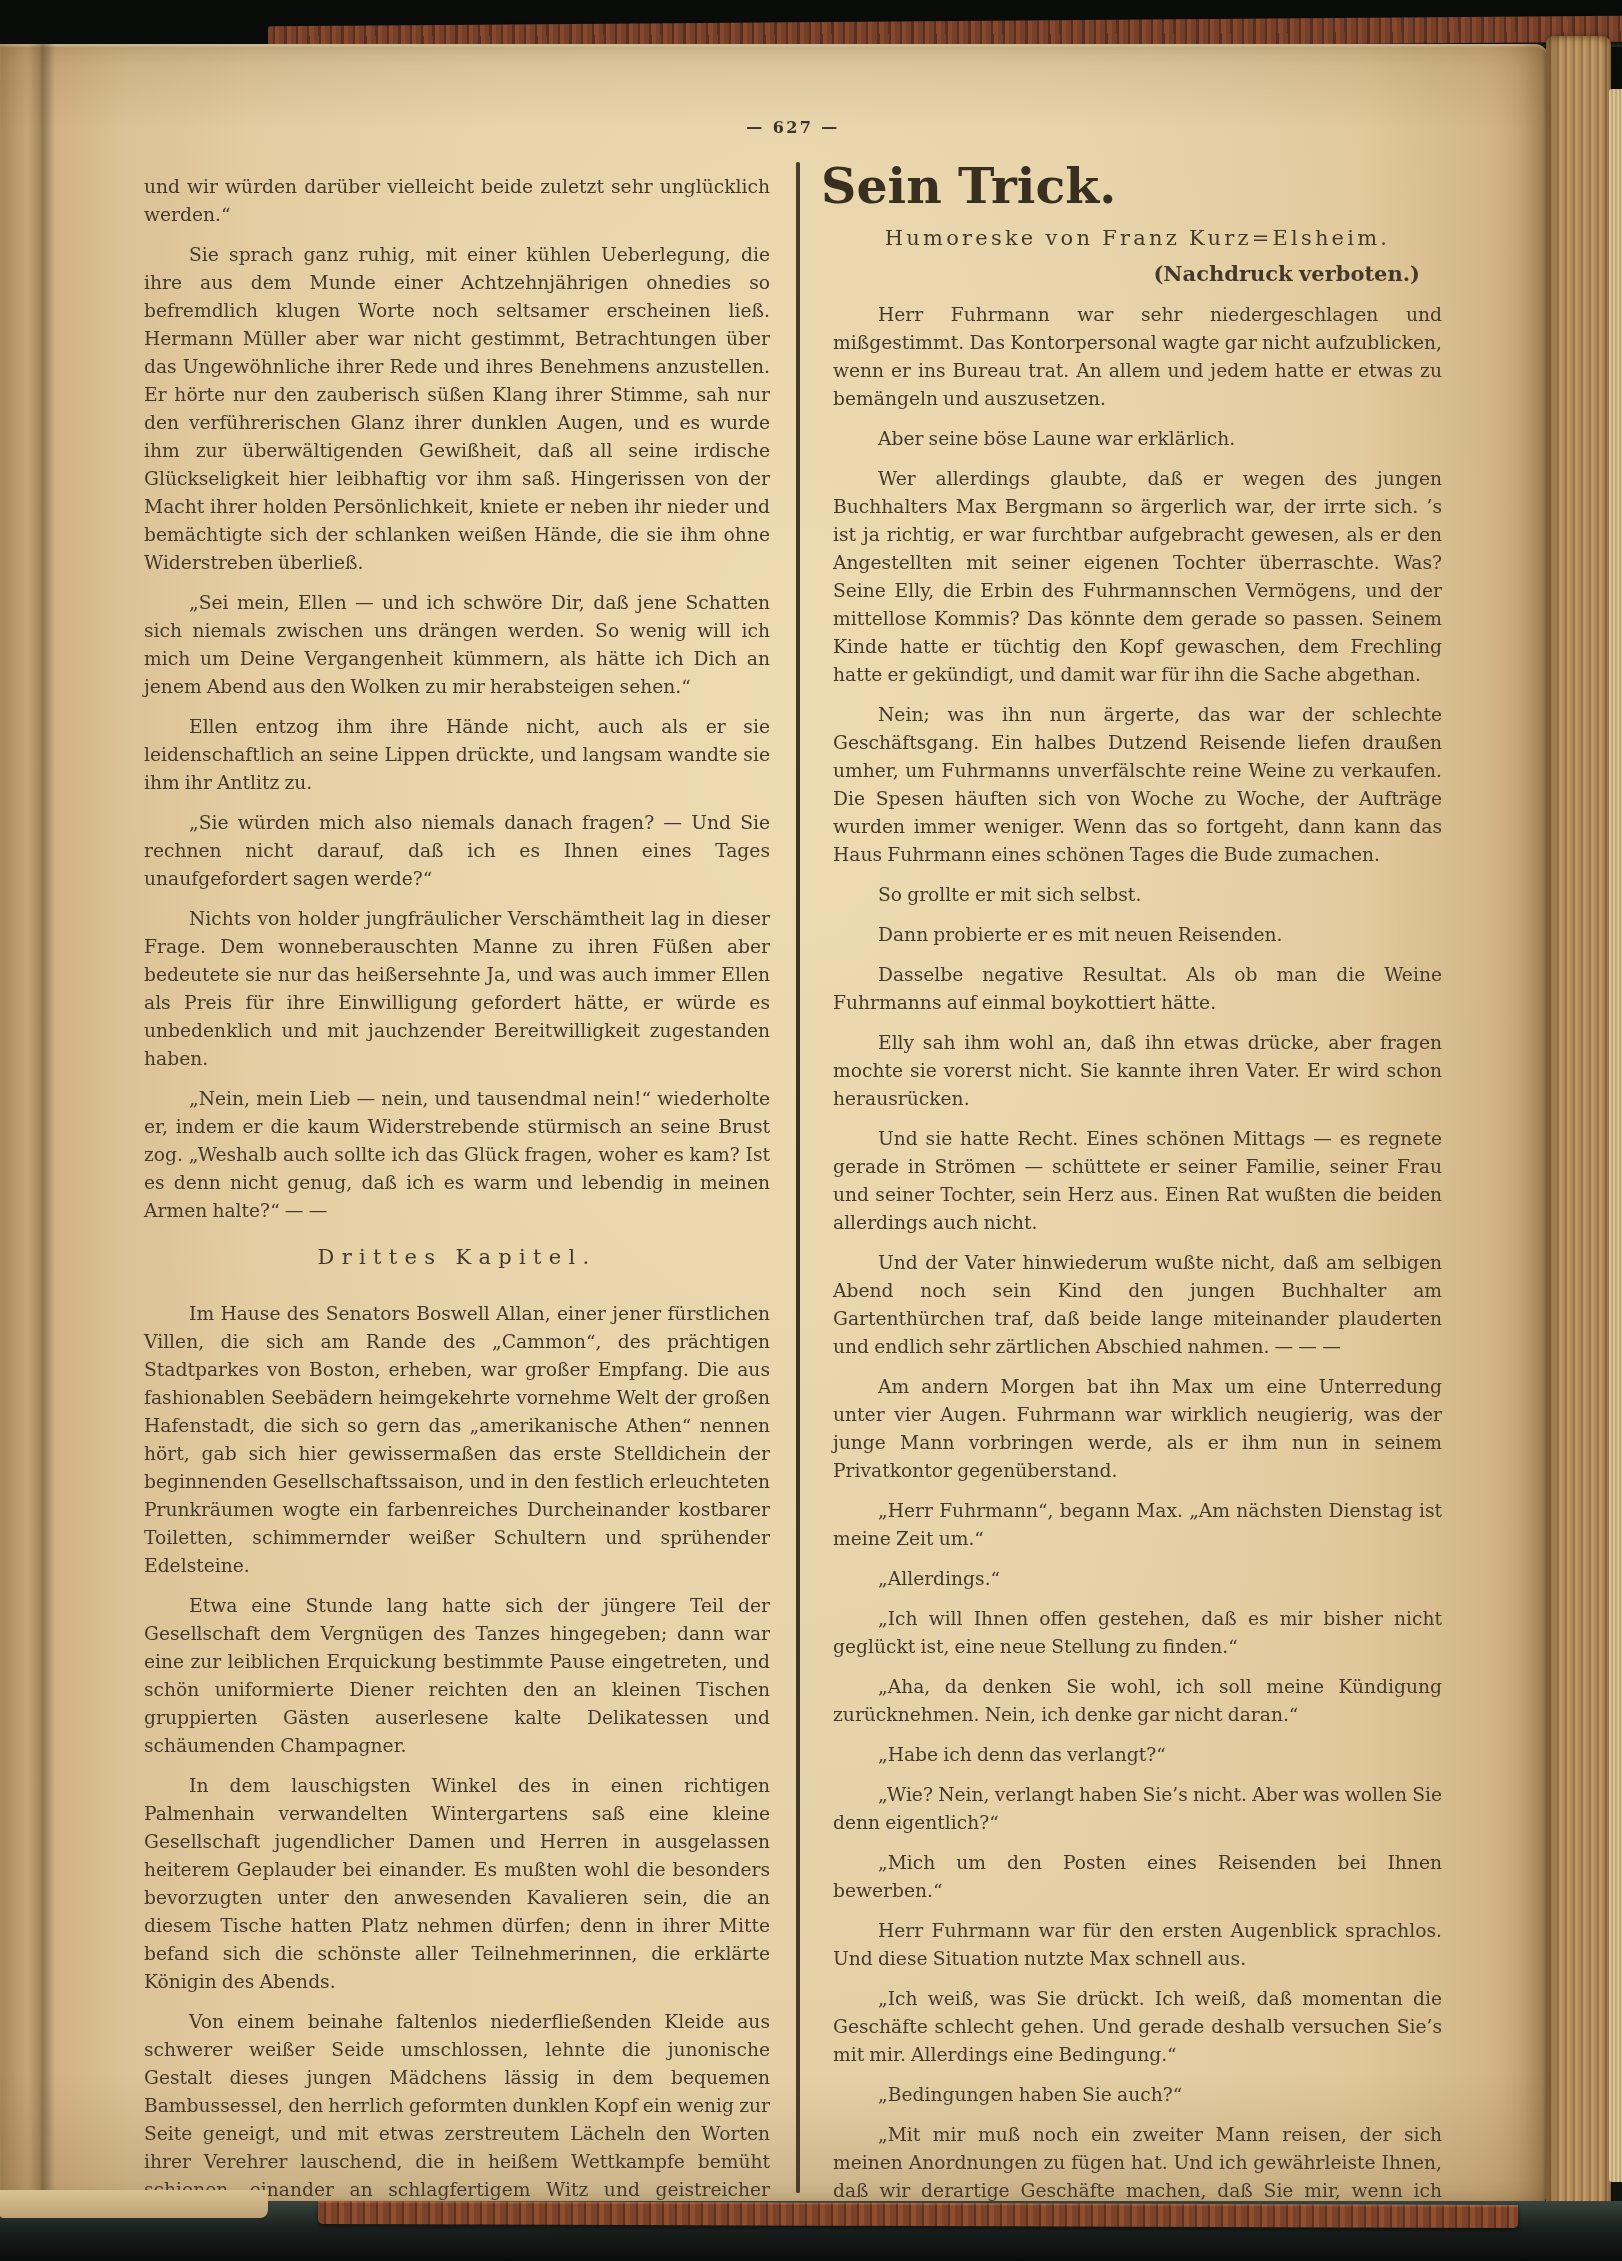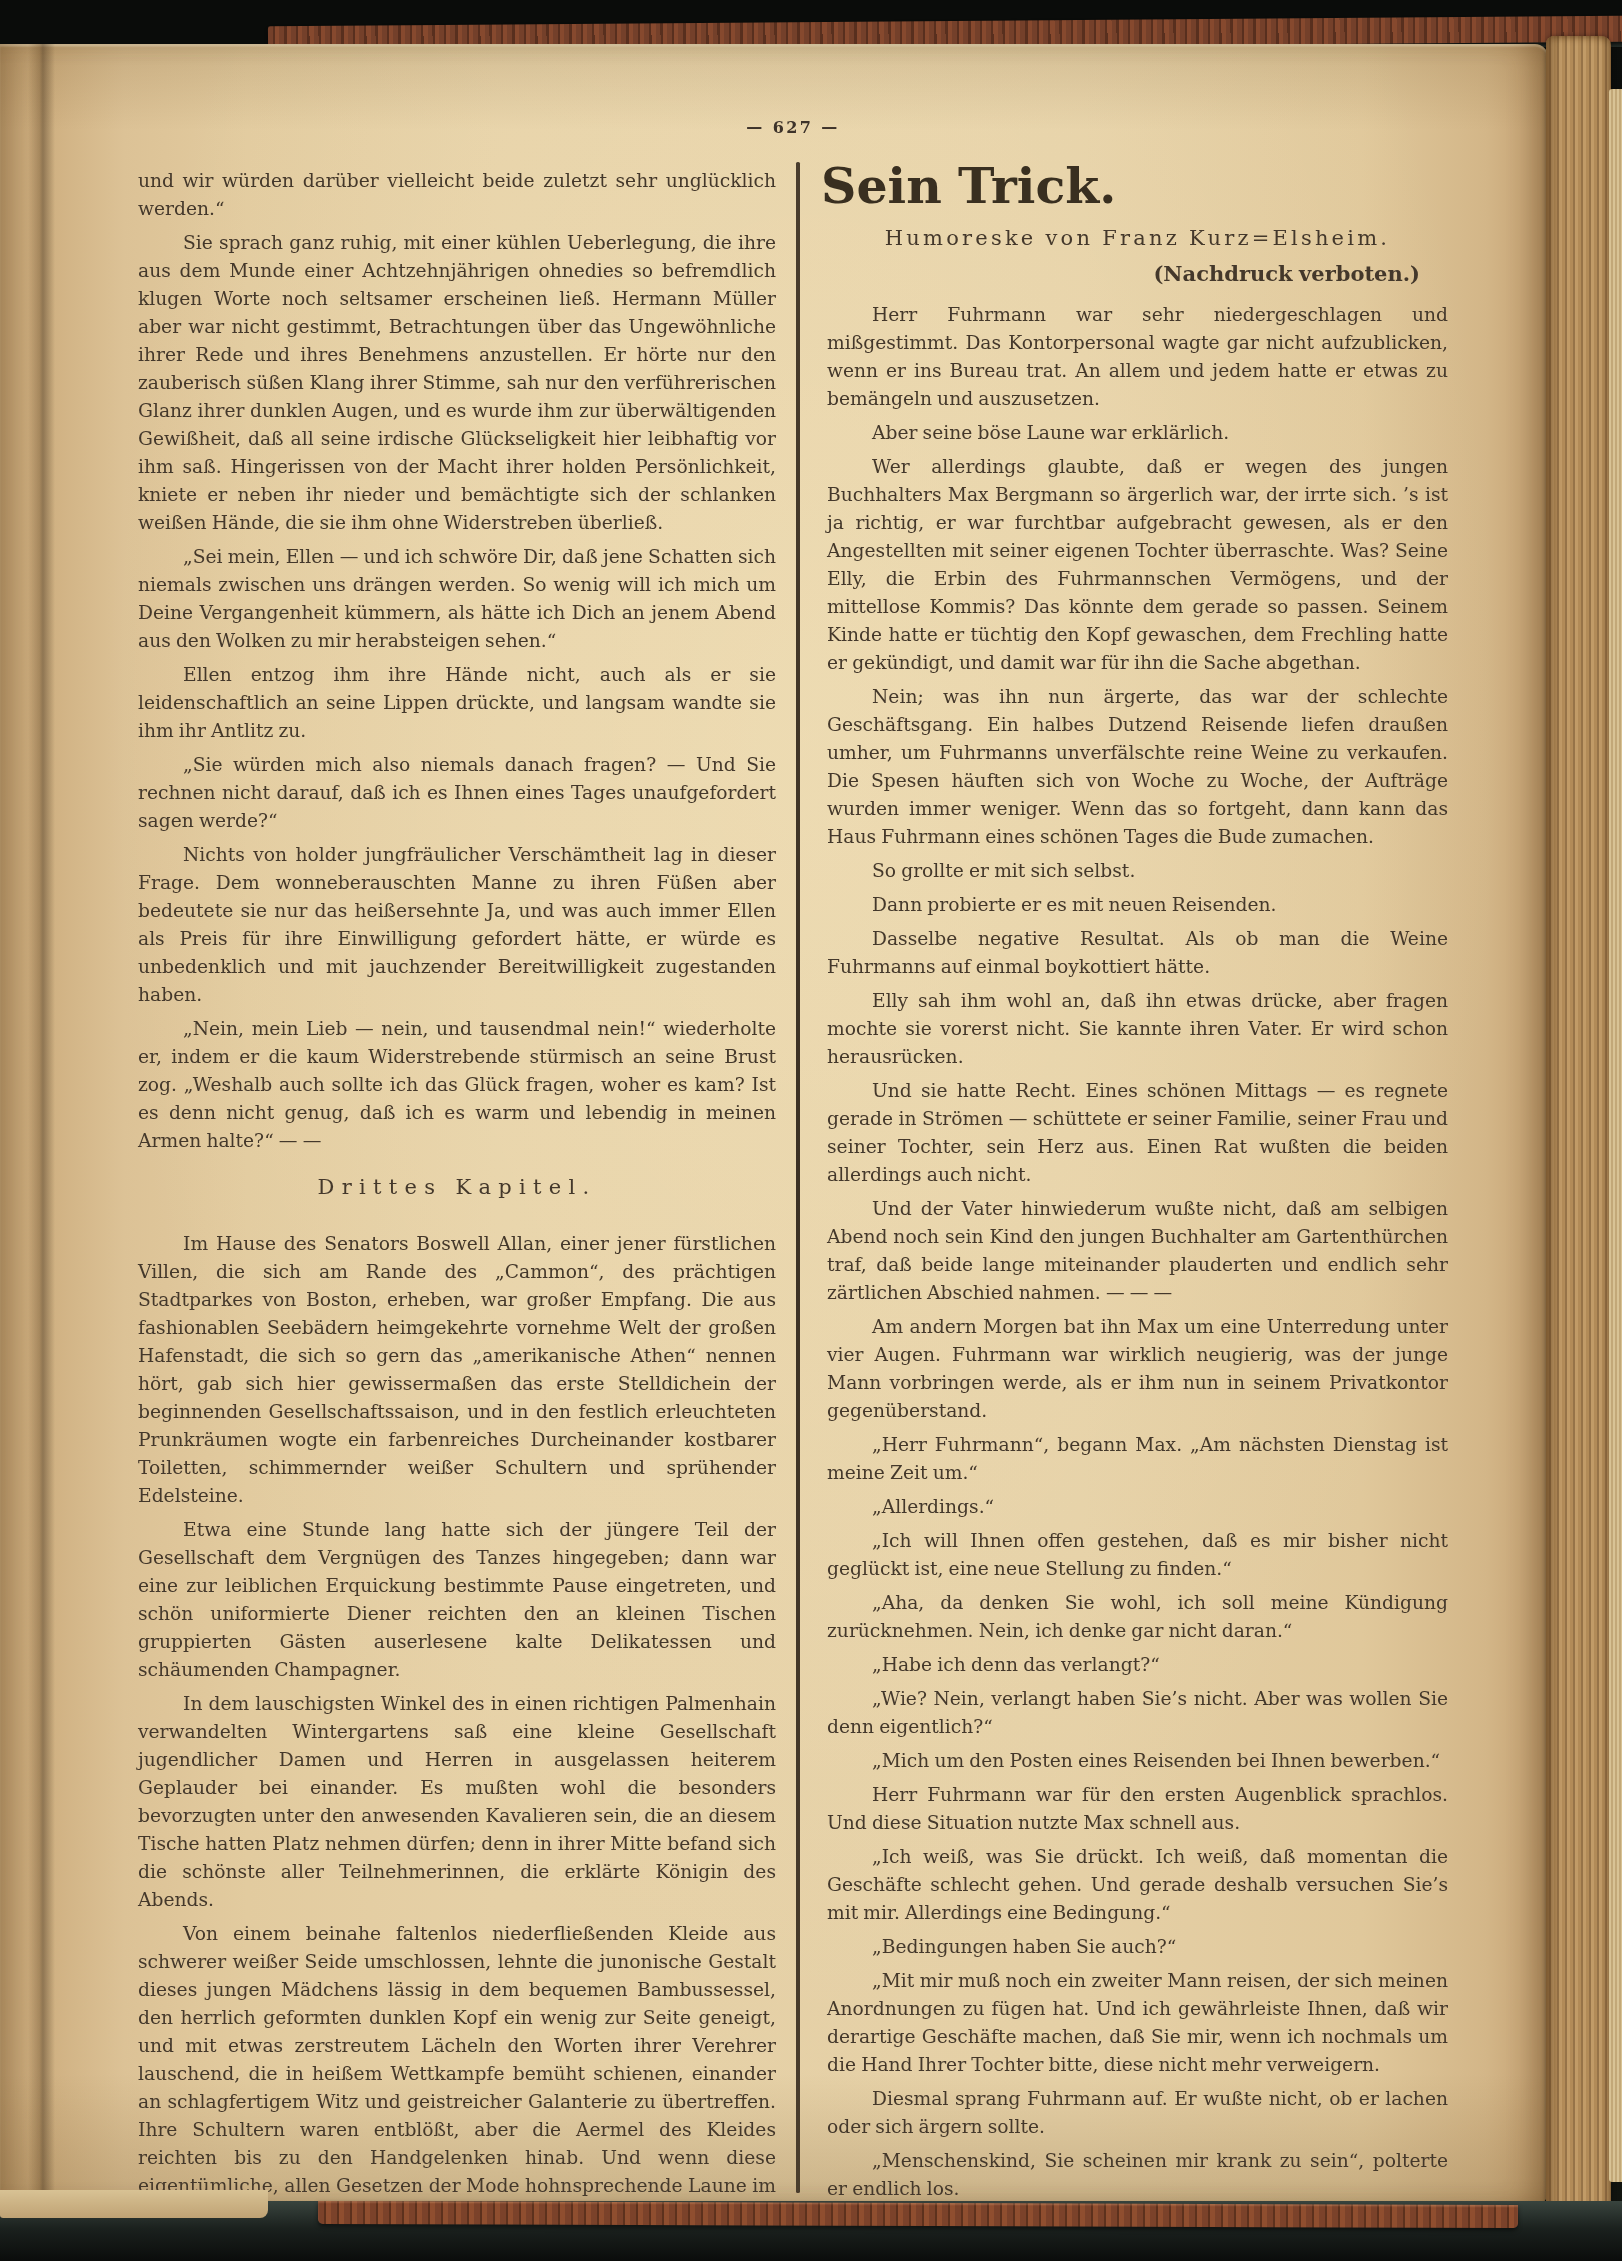--- a/index.html
+++ b/index.html
@@ -48,21 +48,21 @@
   
   .ink{color:#43372a;}
   .page-number{position:absolute;left:132px;top:118px;width:1322px;text-align:center;
     font-size:16px;font-weight:bold;letter-spacing:2.4px;color:#3d332a;}
   .col{position:absolute;top:161px;font-size:18.7px;line-height:28px;color:#44382b;
     text-align:justify;word-spacing:-0.8px;}
   .col-left{left:132px;width:650px;}
   .col-right{left:821px;width:633px;}
   .column-divider{position:absolute;left:796px;top:162px;width:4px;height:2031px;
     background:linear-gradient(180deg,#4a3d2d 0%, #3c3124 50%, #4a3d2d 100%);border-radius:1.6px;}
-  .para{margin:6px;text-indent:45px;}
+  .para{margin:12px;text-indent:45px;}
   .para.no-indent{text-indent:0;}
   .chapter-heading{margin:18px 0 29px 0;text-align:center;text-indent:0;
     font-size:21px;letter-spacing:7.3px;}
   .continuation{margin:14.6px 0 0 0;text-align:center;text-indent:0;font-size:22px;font-weight:bold;}
   .story-title{margin:0 0 11.4px 0;text-align:left;font-size:49px;line-height:1.05;
     font-weight:bold;color:#392f20;text-indent:0;}
   .story-byline{margin:0 0 8px 0;text-align:center;font-size:21px;letter-spacing:3.2px;text-indent:0;}
   .reprint-notice{margin:0 0 13px 0;text-align:right;padding-right:34px;font-size:21px;
     font-weight:bold;text-indent:0;}
 </style>

